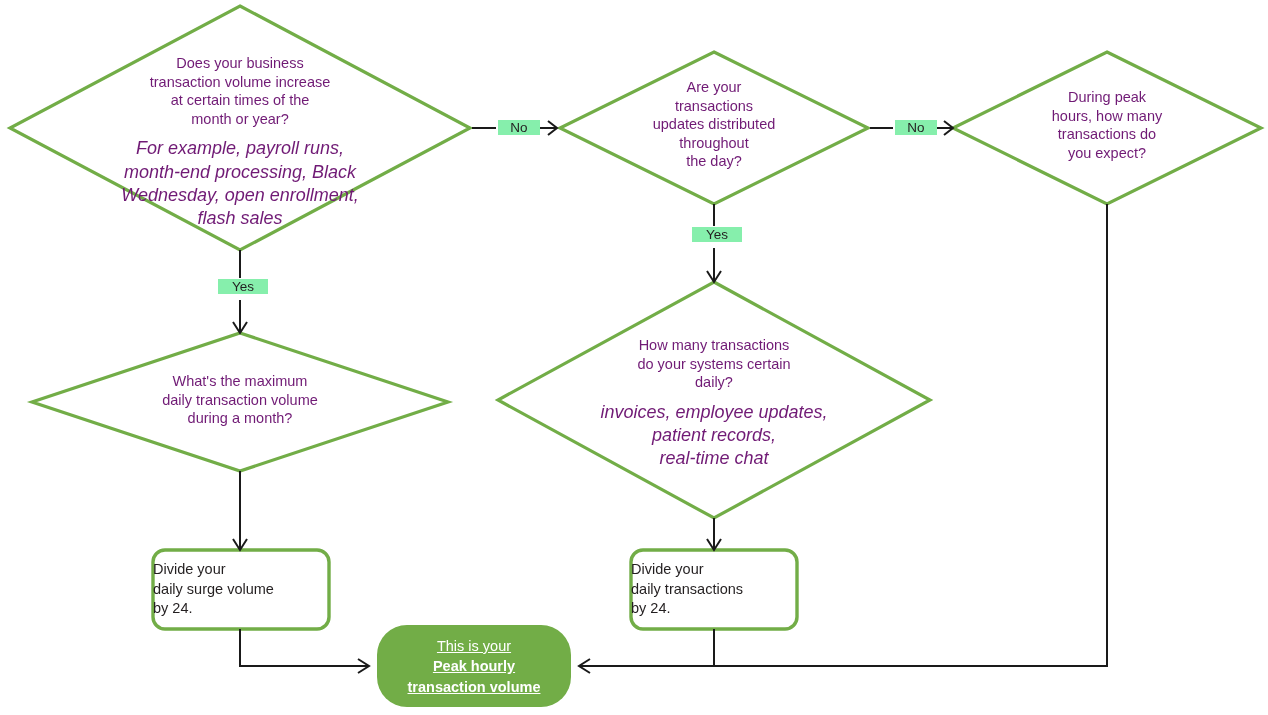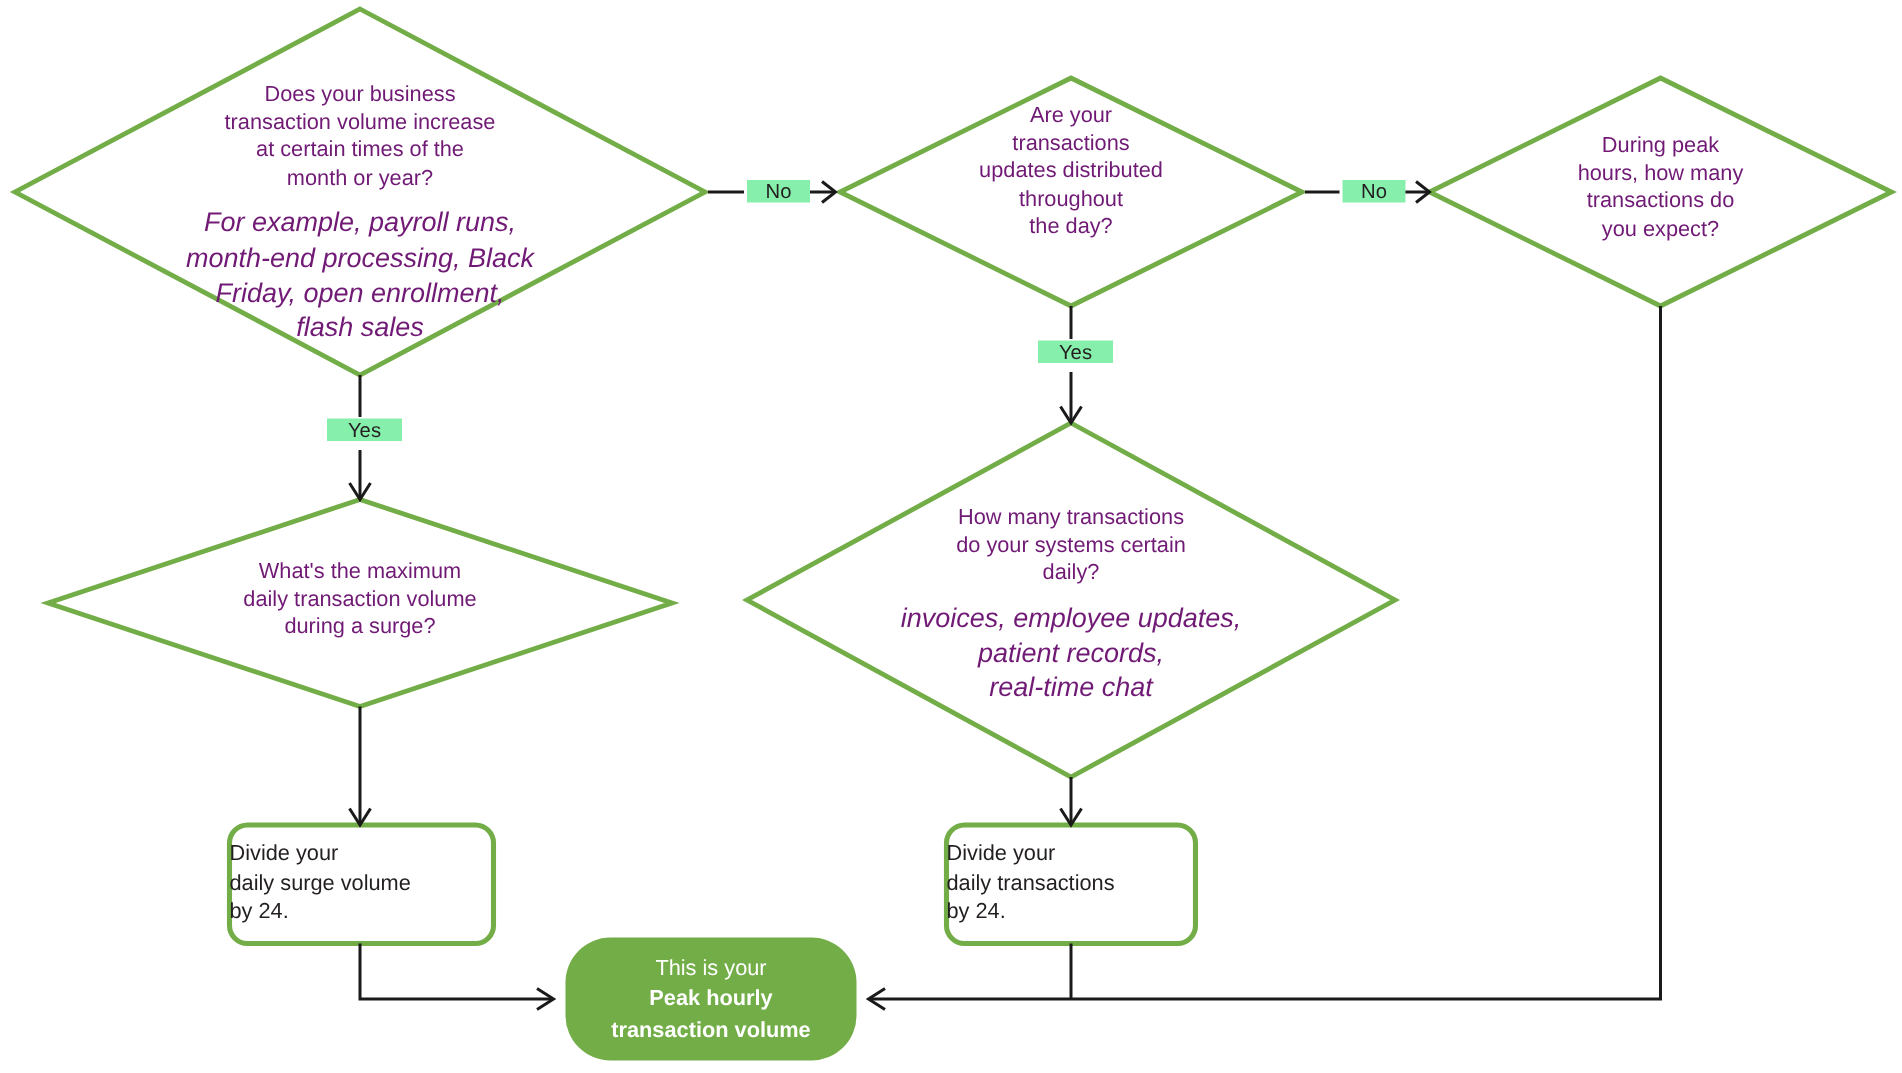--- a/index.html
+++ b/index.html
@@ -175,26 +175,26 @@
   <div class="node-text" style="left:120px; top:54px; width:240px;">
     <div class="q-main">
       <div>Does your business</div>
       <div>transaction volume increase</div>
       <div>at certain times of the</div>
       <div>month or year?</div>
     </div>
     <div class="q-example">
       <div>For example, payroll runs,</div>
       <div>month-end processing, Black</div>
-      <div>Friday, open enrollment,</div>
+      <div>Wednesday, open enrollment,</div>
       <div>flash sales</div>
     </div>
   </div>
 
-  <div class="node-text" style="left:624px; top:68px; width:180px;">
+  <div class="node-text" style="left:624px; top:78px; width:180px;">
     <div class="q-main">
       <div>Are your</div>
       <div>transactions</div>
       <div>updates distributed</div>
       <div>throughout</div>
       <div>the day?</div>
     </div>
   </div>
 
   <div class="node-text" style="left:1017px; top:88px; width:180px;">
@@ -203,21 +203,21 @@
       <div>hours, how many</div>
       <div>transactions do</div>
       <div>you expect?</div>
     </div>
   </div>
 
   <div class="node-text" style="left:120px; top:372px; width:240px;">
     <div class="q-main">
       <div>What's the maximum</div>
       <div>daily transaction volume</div>
-      <div>during a surge?</div>
+      <div>during a month?</div>
     </div>
   </div>
 
   <div class="node-text" style="left:594px; top:336px; width:240px;">
     <div class="q-main">
       <div>How many transactions</div>
       <div>do your systems certain</div>
       <div>daily?</div>
     </div>
     <div class="q-example">
@@ -232,21 +232,21 @@
     <div>daily surge volume</div>
     <div>by 24.</div>
   </div>
 
   <div class="box-text" style="left:631px; top:560px; width:166px;">
     <div>Divide your</div>
     <div>daily transactions</div>
     <div>by 24.</div>
   </div>
 
-  <div class="terminal-text" style="left:377px; top:636px; width:194px;">
+  <div class="terminal-text" style="left:377px; top:636px; width:194px;text-decoration:underline;">
     <div>This is your</div>
     <div class="bold-line">Peak hourly</div>
     <div class="bold-line">transaction volume</div>
   </div>
 
   <div class="edge-label" style="left:498px; top:120px; width:36px;">No</div>
 
   <div class="edge-label" style="left:895px; top:120px; width:36px;">No</div>
 
   <div class="edge-label" style="left:218px; top:279px; width:44px;">Yes</div>

